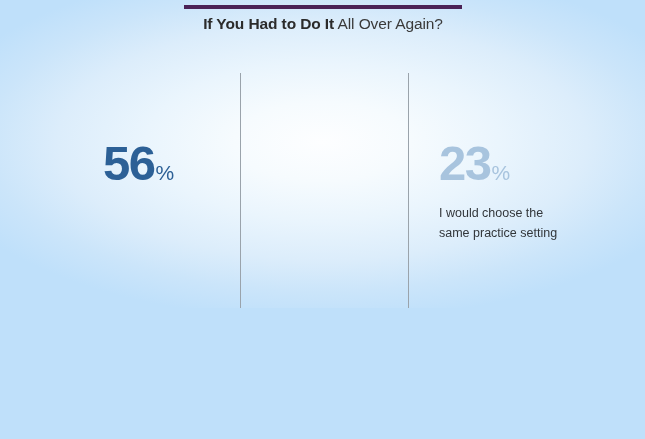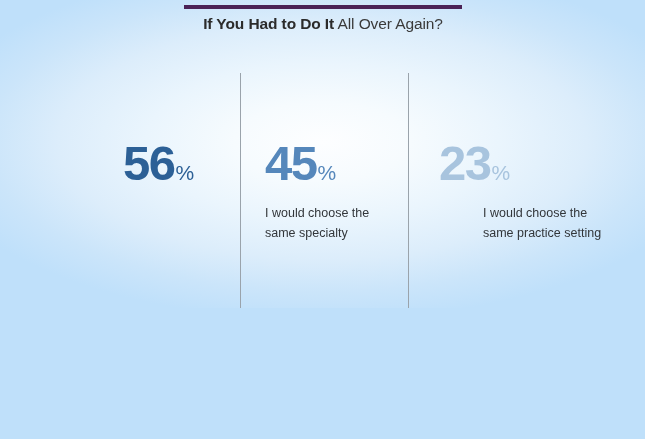--- a/index.html
+++ b/index.html
@@ -70,21 +70,21 @@
   }
   .divider.d1 { left: 240px; }
   .divider.d2 { left: 408px; }
 
   .stat {
     position: absolute;
     top: 0;
     width: 150px;
     height: 240px;
   }
-  .stat.s1 { left: 103px; margin-left: 20px; }
+  .stat.s1 { left: 103px; }
   .stat.s2 { left: 265px; }
   .stat.s3 { left: 439px; }
 
   .stat-number {
     position: absolute;
     left: 0;
     top: 66px;
     line-height: 1;
     white-space: nowrap;
   }
@@ -108,45 +108,41 @@
     position: absolute;
     left: 0;
     top: 131px;
     width: 125px;
     font-size: 12.5px;
     line-height: 19.5px;
     color: #32363a;
   }
   .stat.s1 .stat-label { top: 131px; }
   .stat.s2 .stat-label { top: 131px; }
-  .stat.s3 .stat-label { top: 131px; margin-left: 44px; }
+  .stat.s3 .stat-label { top: 131px; }
 </style>
 </head>
 <body>
 
 <div id="infographic">
 
   <div class="title-block">
     <div class="title-rule"></div>
     <div class="title-text"><span class="title-strong">If You Had to Do It</span><span class="title-light"> All Over Again?</span></div>
   </div>
 
   <div class="stats">
 
     <div class="divider d1"></div>
     <div class="divider d2"></div>
 
     <div class="stat s1">
       <div class="stat-number"><span class="stat-value">56</span><span class="stat-pct">%</span></div>
     </div>
 
-    <div class="stat s2">
-      <div class="stat-number"><span class="stat-value">45</span><span class="stat-pct">%</span></div>
-      <div class="stat-label">I would choose the same specialty</div>
-    </div>
 
     <div class="stat s3">
       <div class="stat-number"><span class="stat-value">23</span><span class="stat-pct">%</span></div>
       <div class="stat-label">I would choose the same practice setting</div>
     </div>
 
   </div>
 </div>
 
 </body></html>

